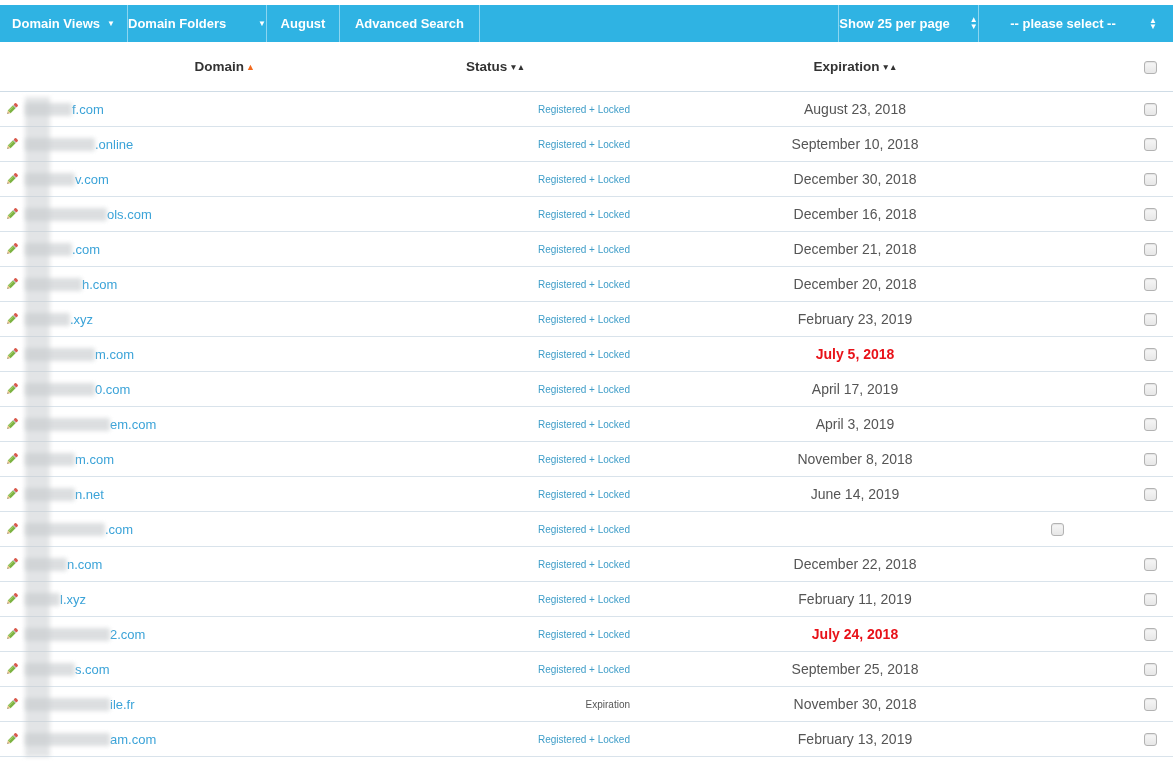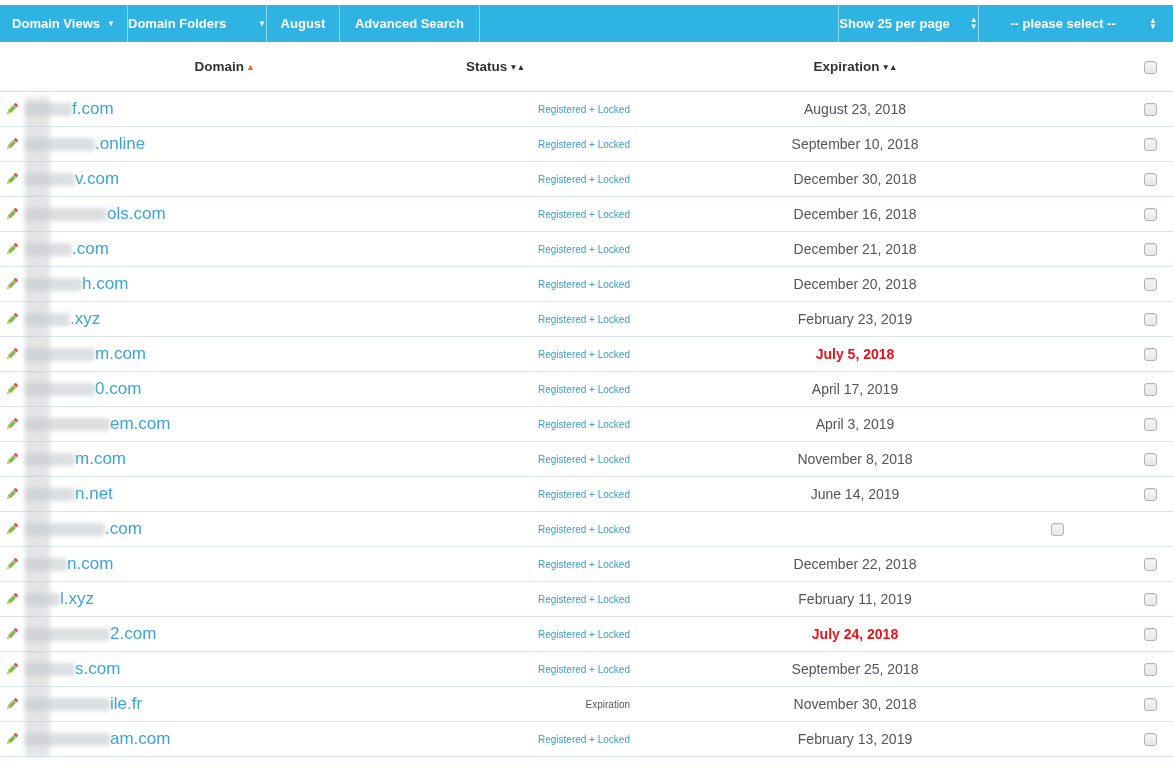--- a/index.html
+++ b/index.html
@@ -29,21 +29,21 @@
   .grid { display:grid; grid-template-columns:25px 335px 270px 450px 1fr; align-items:center; }
   .thead { height:50px; border-bottom:1px solid #cfdce6; font-size:13.5px; font-weight:bold; color:#333; }
   .h-domain { text-align:right; padding-right:105px; cursor:pointer; }
   .h-status, .h-exp { text-align:center; cursor:pointer; }
   .h-check { text-align:right; padding-right:16px; }
   .sort-asc { color:#f26a1f; font-size:9px; margin-left:2px; vertical-align:1px; }
   .sort-pair { font-size:8.5px; color:#333; letter-spacing:-1px; margin-left:2px; vertical-align:1px; }
 
   .row { height:35px; border-bottom:1px solid #d9e3eb; position:relative; }
   .cell-icon { padding-left:4px; line-height:0; cursor:pointer; }
-  .domain-cell { font-size:17px; color:#3ba3d8; display:flex; align-items:center; cursor:pointer; }
+  .domain-cell { font-size:13px; color:#3ba3d8; display:flex; align-items:center; cursor:pointer; }
   .redact { height:13px; background:#c7cbce; opacity:.62; filter:blur(2px);
     border-radius:2px; flex:none; }
   .suffix { white-space:nowrap; }
   .status-cell { text-align:right; font-size:10px; color:#3e9dc8; }
   .status-cell.plain { color:#555; }
   .exp-cell { text-align:center; font-size:14px; color:#555; }
   .exp-cell.expired { color:#e81219; font-weight:bold; }
   .check-cell { text-align:right; padding-right:16px; }
   .checkbox { display:inline-block; width:13px; height:13px; border:1px solid #b3b3b3;
     border-radius:3px; background:linear-gradient(#f7f7f7,#e7e7e7);

